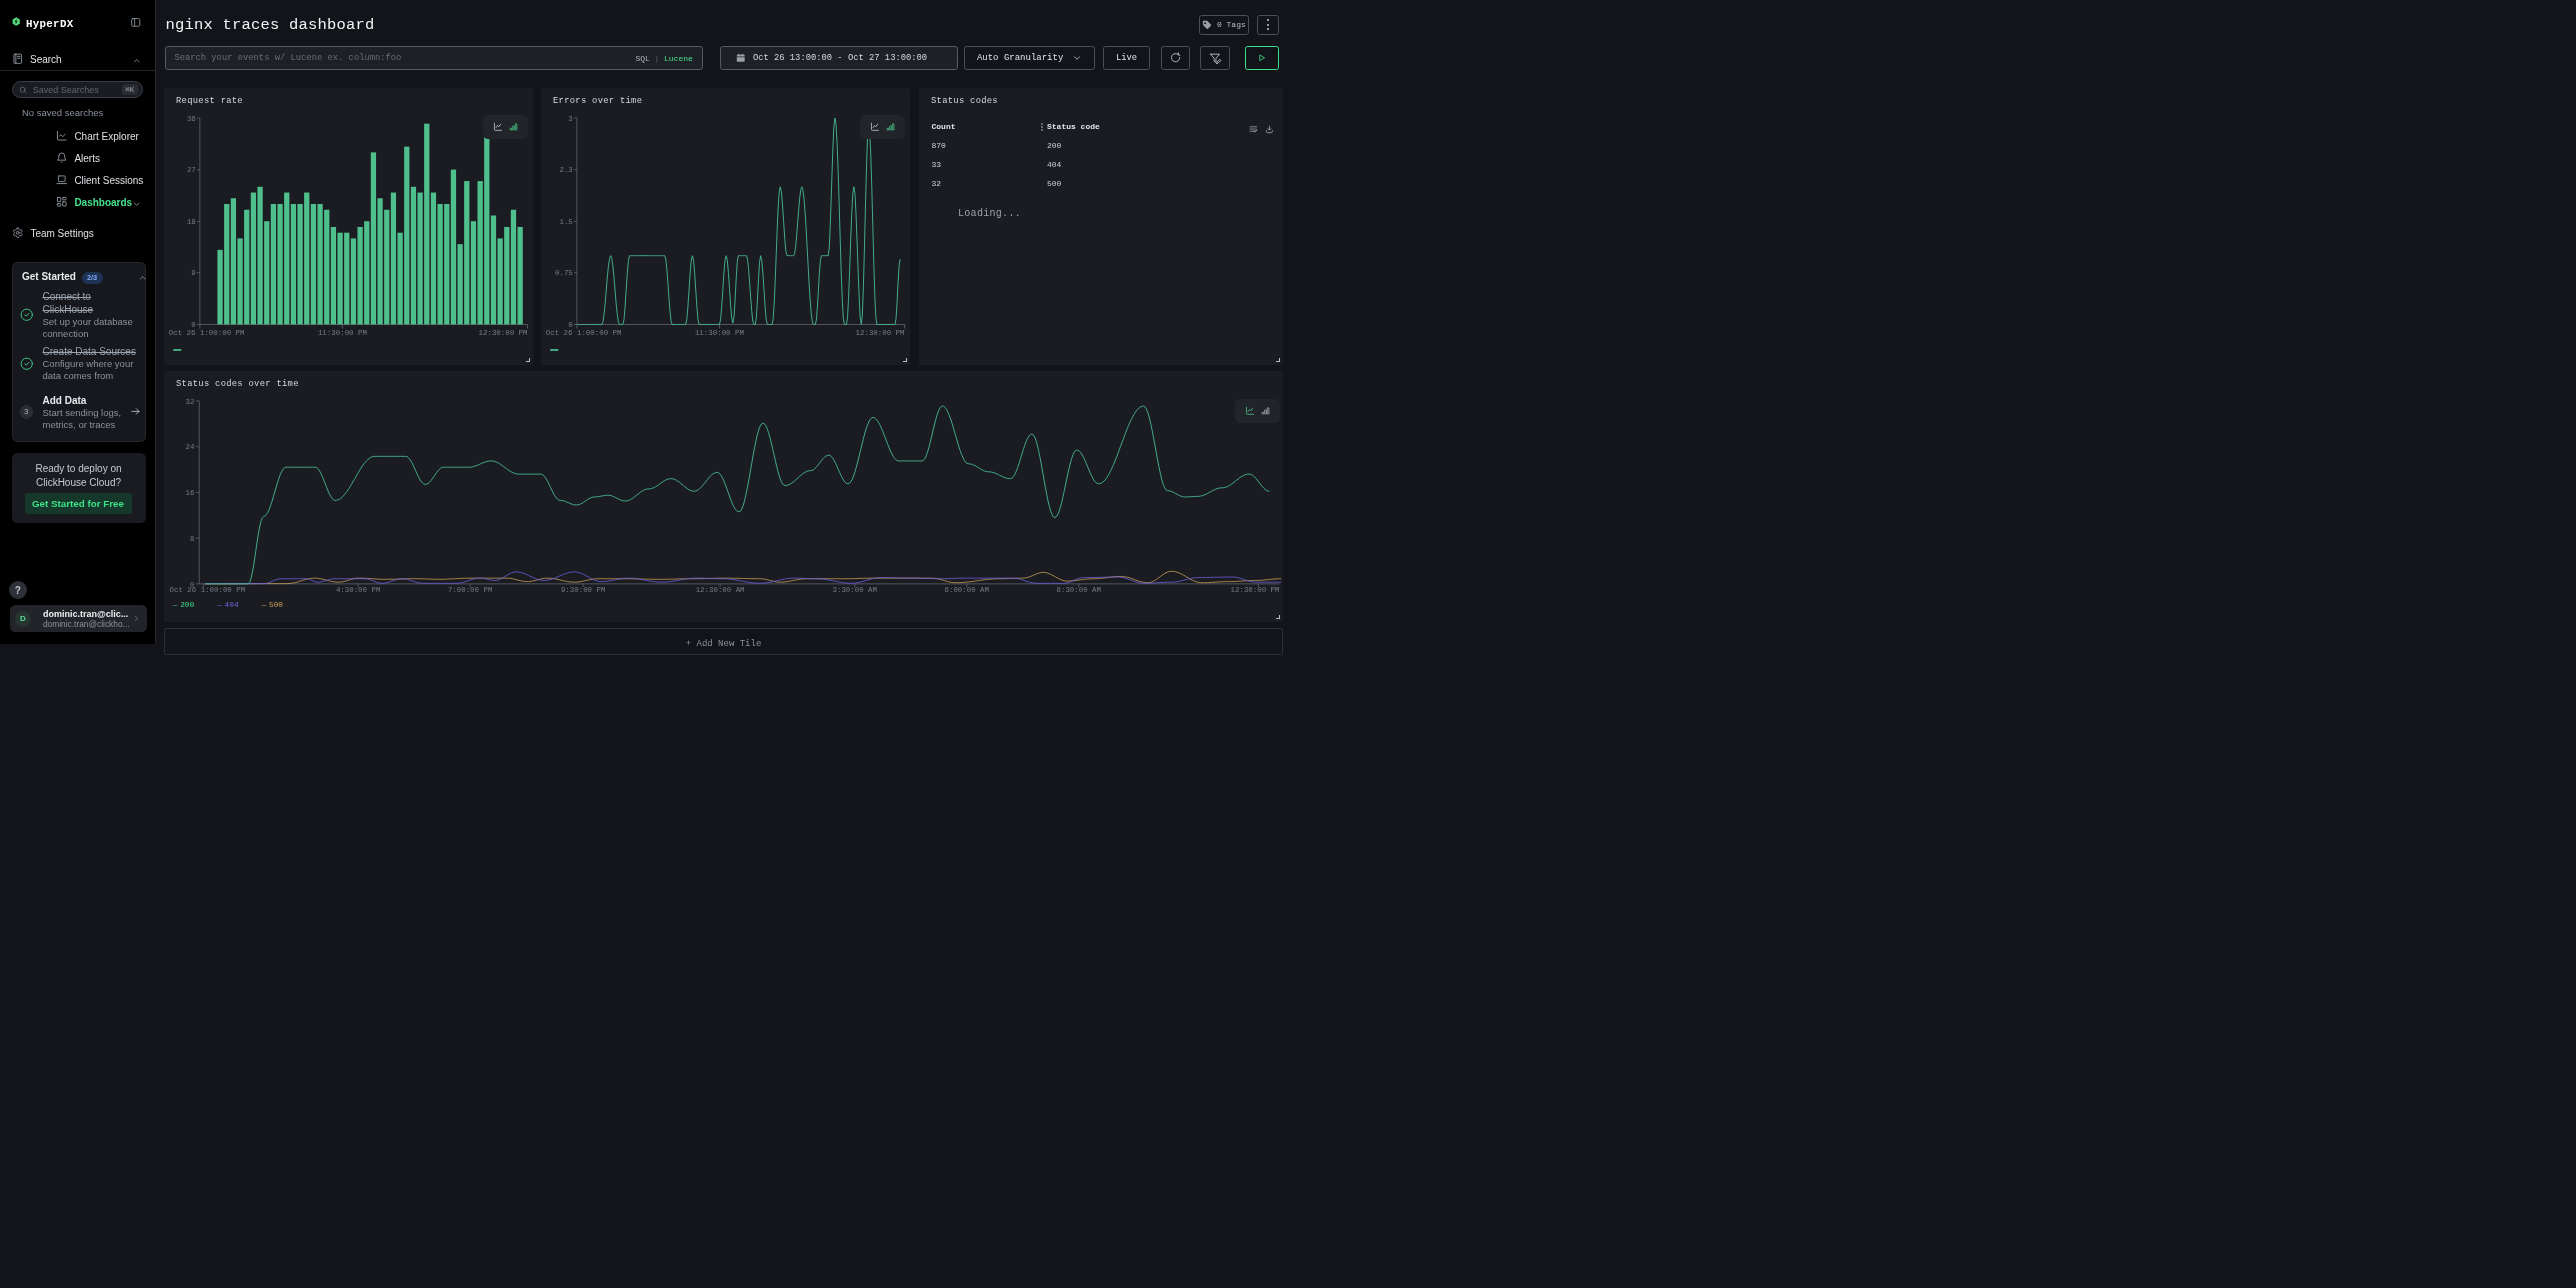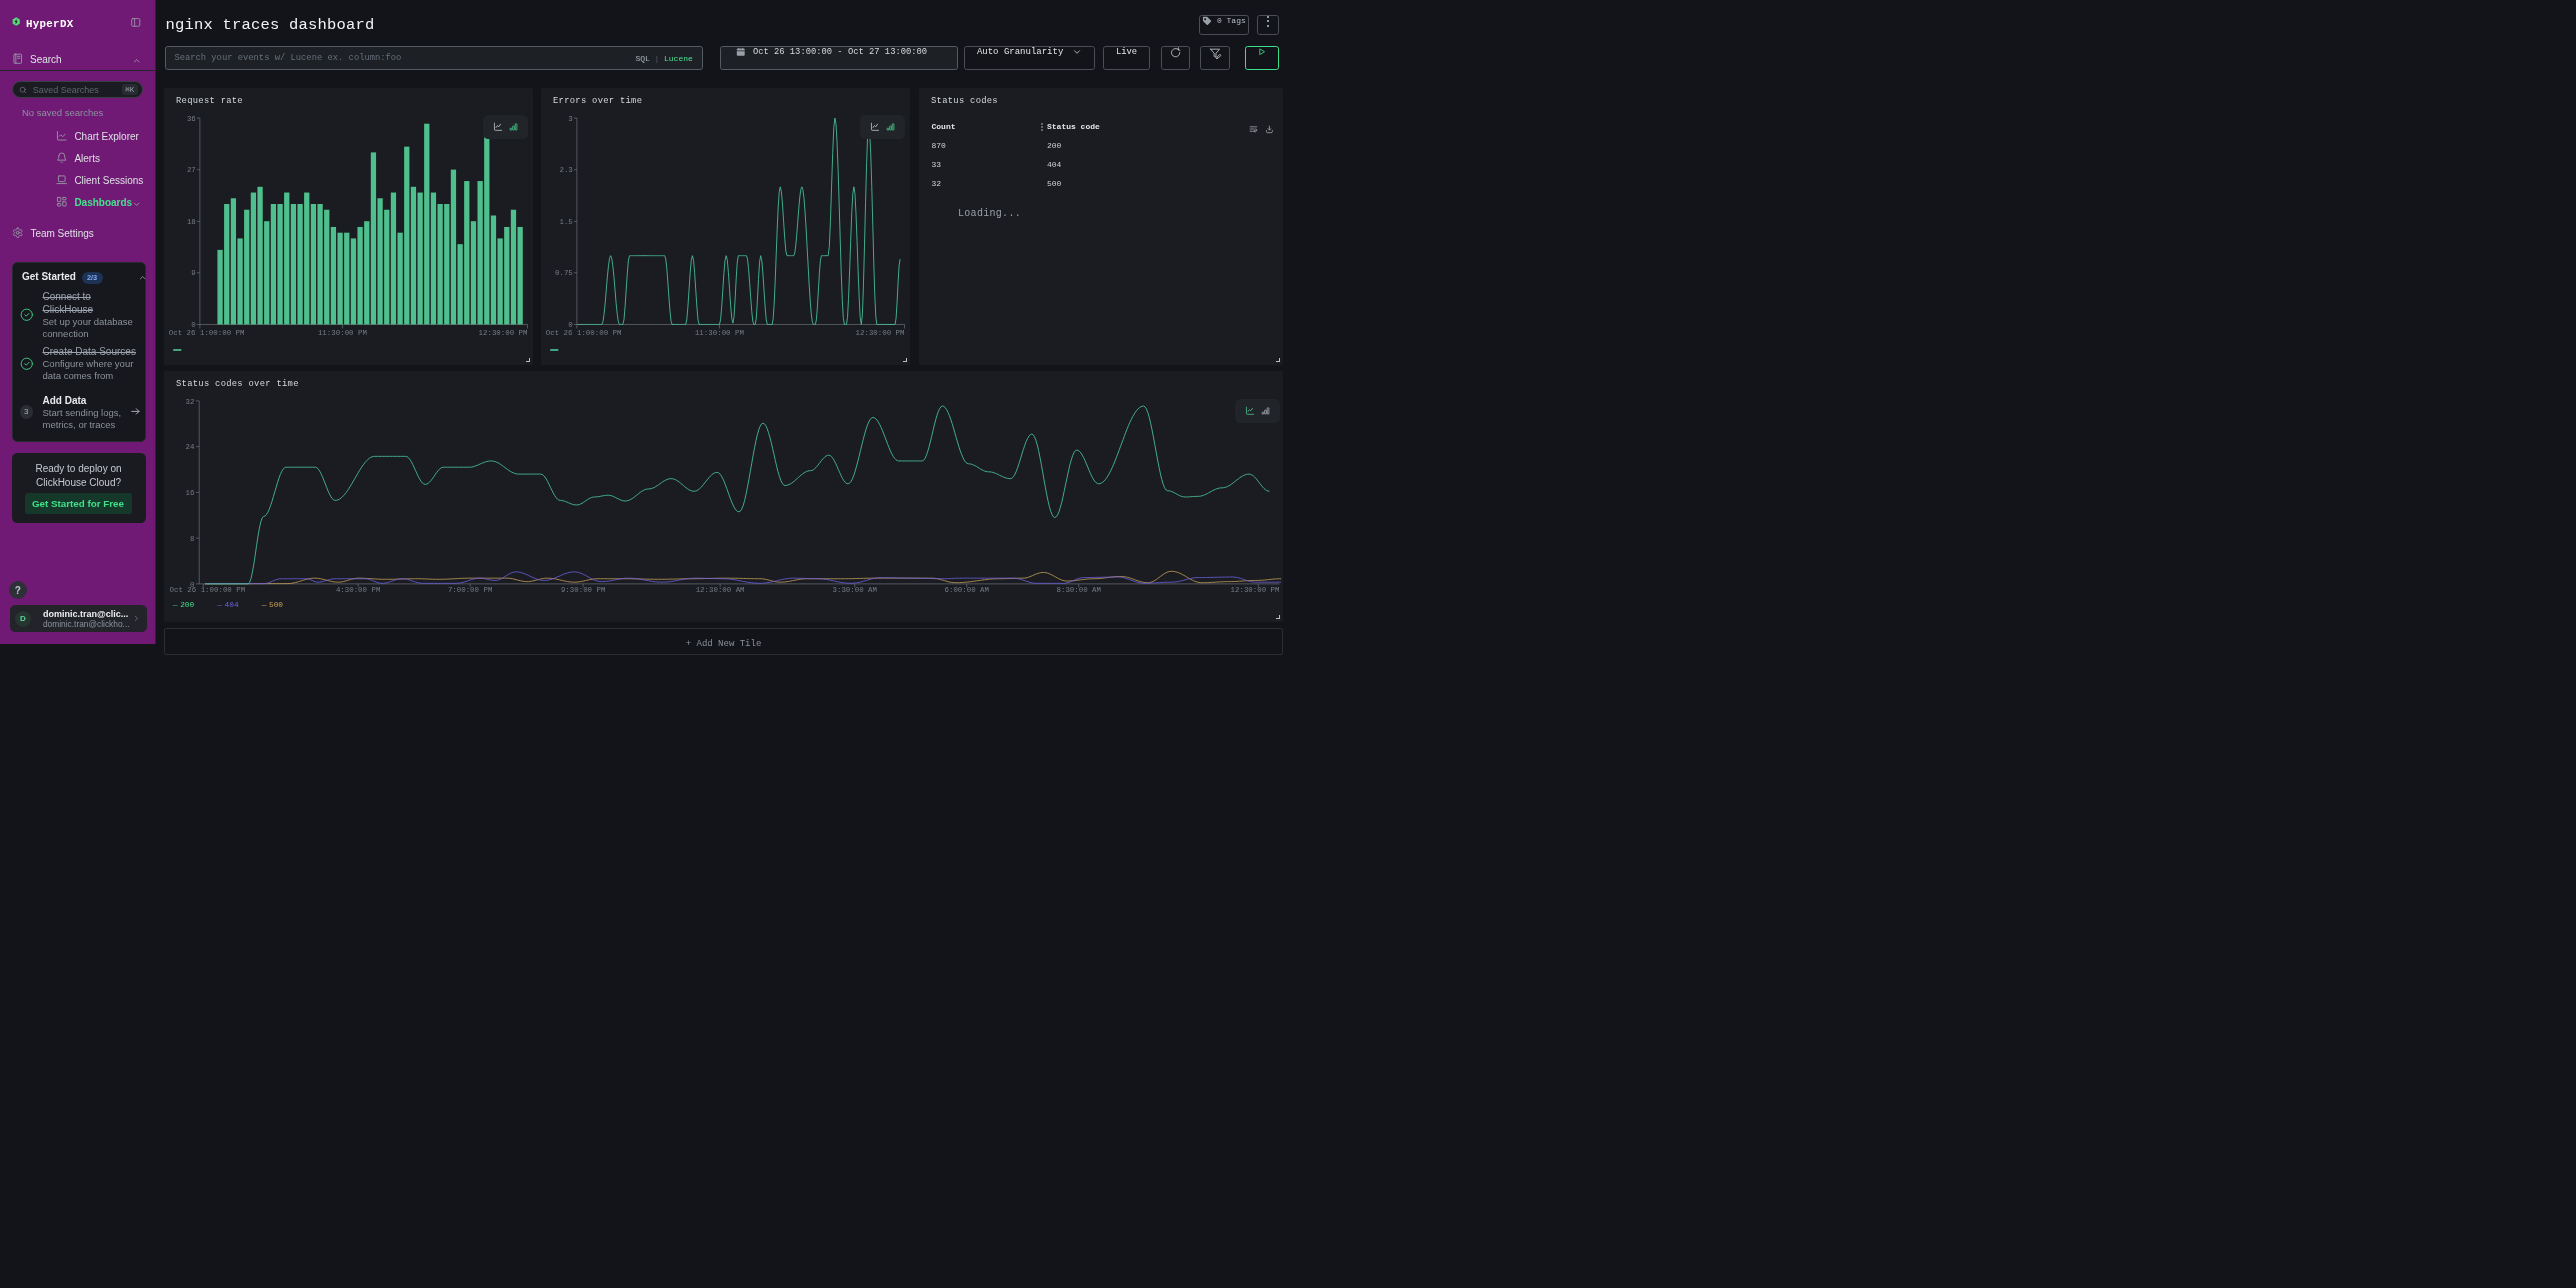--- a/index.html
+++ b/index.html
@@ -1,30 +1,30 @@
 <!DOCTYPE html>
 <html style="font-size:10.8px"><head><meta charset="utf-8"><style>
 *{margin:0;padding:0;box-sizing:border-box;}
 html,body{width:1288px;height:644px;overflow:hidden;background:#131419;
  font-family:"Liberation Sans",sans-serif;-webkit-font-smoothing:antialiased;}
 .mono{font-family:"Liberation Mono",monospace;}
 .abs{position:absolute;}
-#sidebar{position:absolute;left:0;top:0;width:156px;height:644px;background:#701a75;border-right:0.7px solid #26282d;}
+#sidebar{position:absolute;left:0;top:0;width:156px;height:644px;background:#000000;border-right:0.7px solid #26282d;}
 #main{position:absolute;left:156px;top:0;width:1132px;height:644px;background:#131419;}
 .panel{position:absolute;background:#1a1c21;border-radius:1.4px;}
 .ptitle{position:absolute;left:12px;top:8.4px;font-family:"Liberation Mono",monospace;font-size:8.8px;color:#d5d9dd;letter-spacing:0.3px;}
 .ax{font-family:"Liberation Mono",monospace;font-size:11px;fill:#757c85;}
 .toggle{position:absolute;width:45px;height:24px;background:#212429;border-radius:5.4px;display:flex;align-items:center;justify-content:center;gap:6px;}
 .corner{position:absolute;right:2.7px;bottom:2.7px;width:4px;height:4px;border-right:1.4px solid #b9bec5;border-bottom:1.4px solid #b9bec5;}
 .legend{position:absolute;font-family:"Liberation Mono",monospace;font-size:7.8px;}
 .srow{display:flex;align-items:center;height:22px;padding-left:11.5px;color:#dde0e4;font-size:10px;gap:7.4px;}
 .srow svg{color:#99a0a9;flex:0 0 auto;}
 .gs-sub{color:#8b929c;font-size:9.5px;line-height:12px;}
 .gs-strike{color:#9aa2ad;font-size:10px;line-height:12.5px;text-decoration:line-through;}
-.btn{position:absolute;border:0.7px solid #4a4f57;border-radius:2.7px;display:flex;align-items:flex-start;justify-content:center;background:transparent;color:#c2c7cd;}
+.btn{position:absolute;border:0.7px solid #4a4f57;border-radius:2.7px;display:flex;align-items:center;justify-content:center;background:transparent;color:#c2c7cd;}
 </style></head><body>
 <div id="sidebar">
 <div class="abs" style="left:11.5px;top:16px;"><svg width="8.4" height="9.5" viewBox="0 0 24 27">
         <path d="M12 0.8 22.2 6.9v12.2L12 25.2 1.8 19.1V6.9Z" fill="#55d97b"></path>
         <path d="m13.6 5.2-6 9h3.6l-1.4 7 6.3-9.4h-3.7z" fill="#10131a"></path>
       </svg></div>
 <div class="abs mono" style="left:26px;top:17.6px;font-size:10.8px;font-weight:bold;color:#fff;letter-spacing:0.3px;">HyperDX</div>
 <div class="abs" style="left:130px;top:17px;color:#9aa1ab;"><svg class="" width="11.5" height="10.8" viewBox="0 0 24 24" fill="none" stroke="currentColor" stroke-width="1.8" stroke-linecap="round" stroke-linejoin="round">
         <rect x="3" y="3.5" width="18" height="17" rx="2.5"></rect>
         <line x1="9.5" y1="3.5" x2="9.5" y2="20.5"></line>

